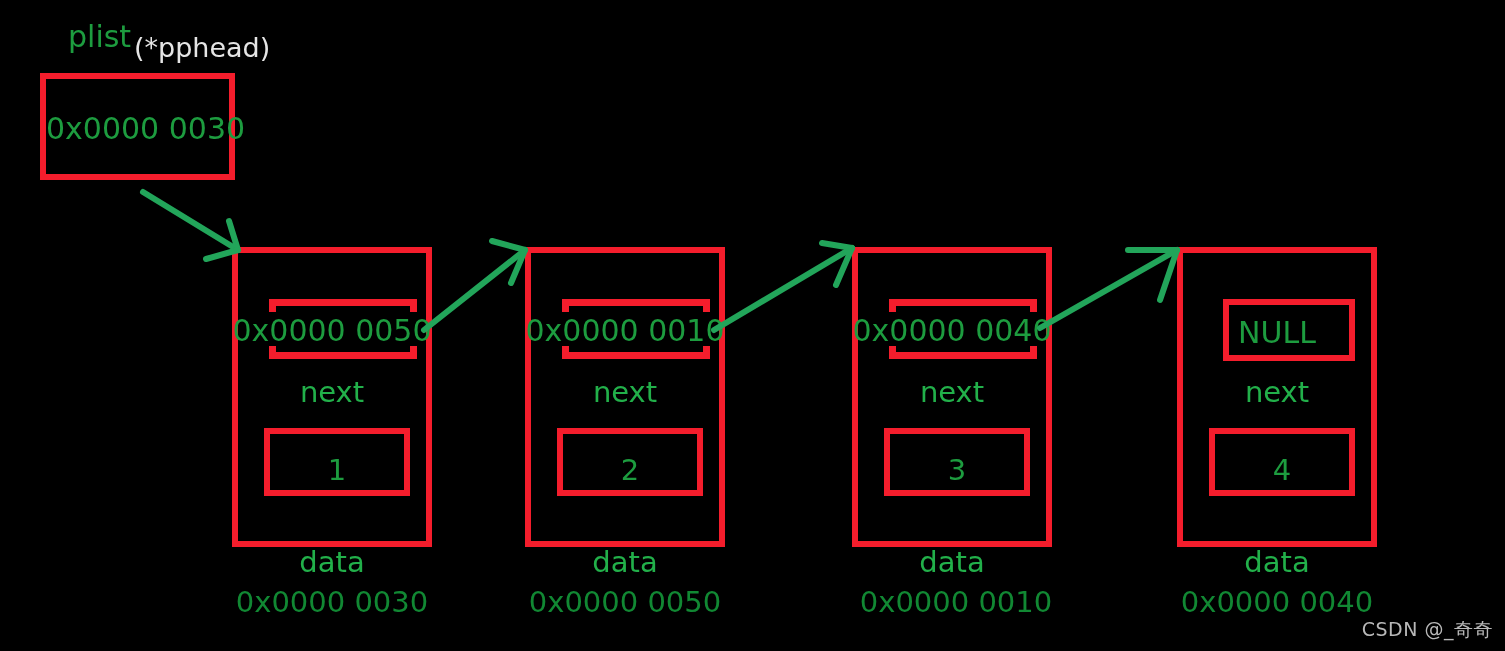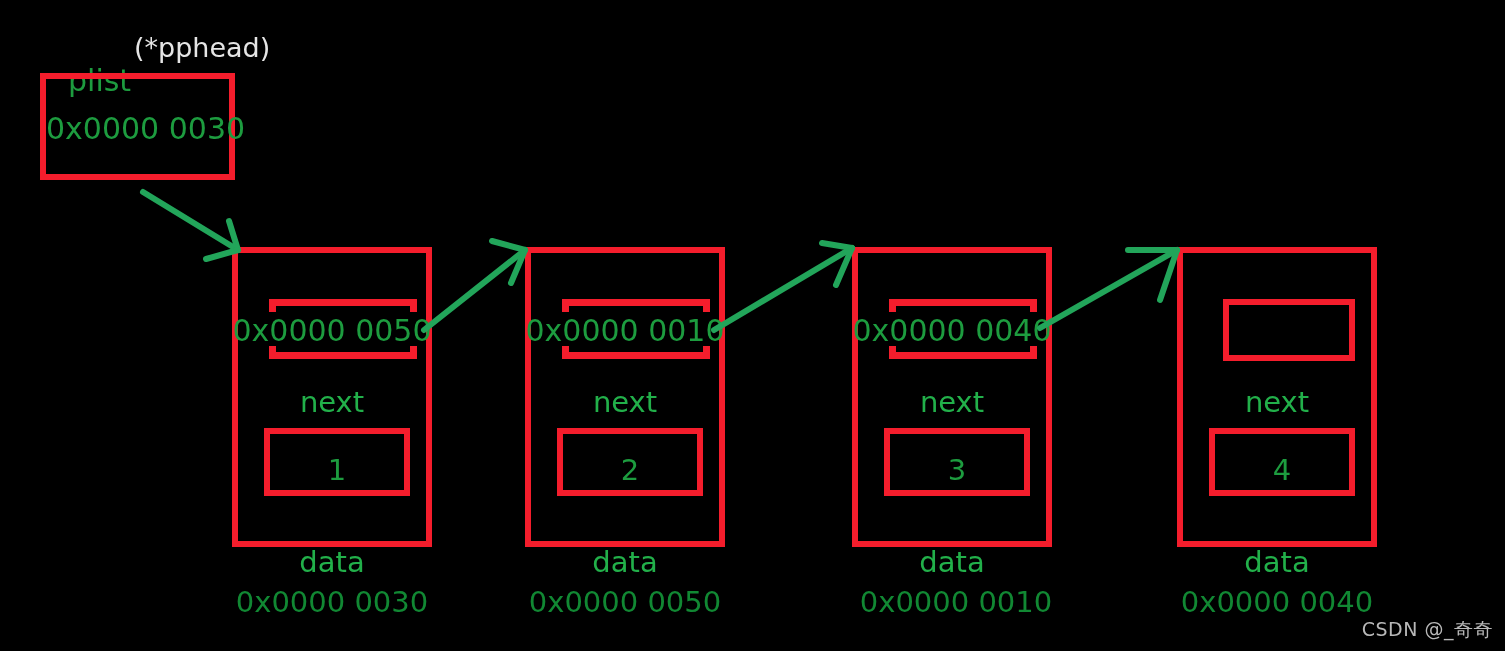--- a/index.html
+++ b/index.html
@@ -26,21 +26,20 @@
     white-space: nowrap;
     line-height: 1;
   }
 
   
   .label-plist {
     left: 68px;
     top: 22px;
     font-size: 30px;
     color: #1d9c3f;
-    margin-top: 44px;
   }
   .label-pphead {
     left: 134px;
     top: 34px;
     font-size: 27px;
     color: #e5e5e5;
   }
   .head-box {
     position: absolute;
     left: 40px;
@@ -126,21 +125,21 @@
   }
 
   .field-caption {
     position: absolute;
     left: 0;
     right: 0;
     text-align: center;
     font-size: 29px;
     color: #22b04a;
   }
-  .caption-next { top: 132px; }
+  .caption-next { top: 122px; }
   .caption-data { top: 258px; margin-top: 34px; }
 
   .data-slot {
     position: absolute;
     left: 26px;
     top: 175px;
     width: 146px;
     height: 68px;
     border: 6px solid #f41d2c;
     box-sizing: border-box;
@@ -255,20 +254,21 @@
 
   <div class="node tail" style="left:1177px;">
     <div class="next-slot closed">
       
       
       
       
       
       
     </div>
+    <div class="next-value">NULL</div>
     <div class="field-caption caption-next">next</div>
     <div class="data-slot">
       <div class="data-value">4</div>
     </div>
     <div class="field-caption caption-data">data</div>
   </div>
 
   <div class="addr-caption" style="left:202px;">0x0000 0030</div>
   <div class="addr-caption" style="left:495px;">0x0000 0050</div>
   <div class="addr-caption" style="left:826px;">0x0000 0010</div>

